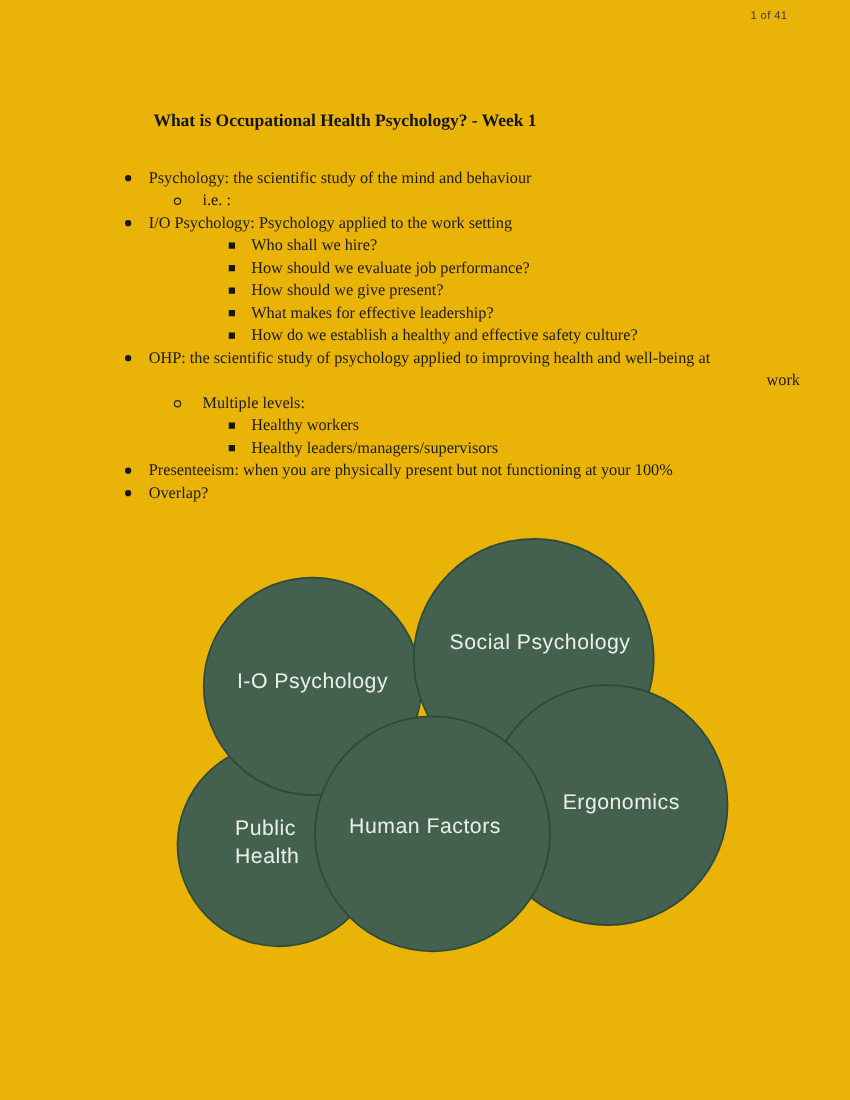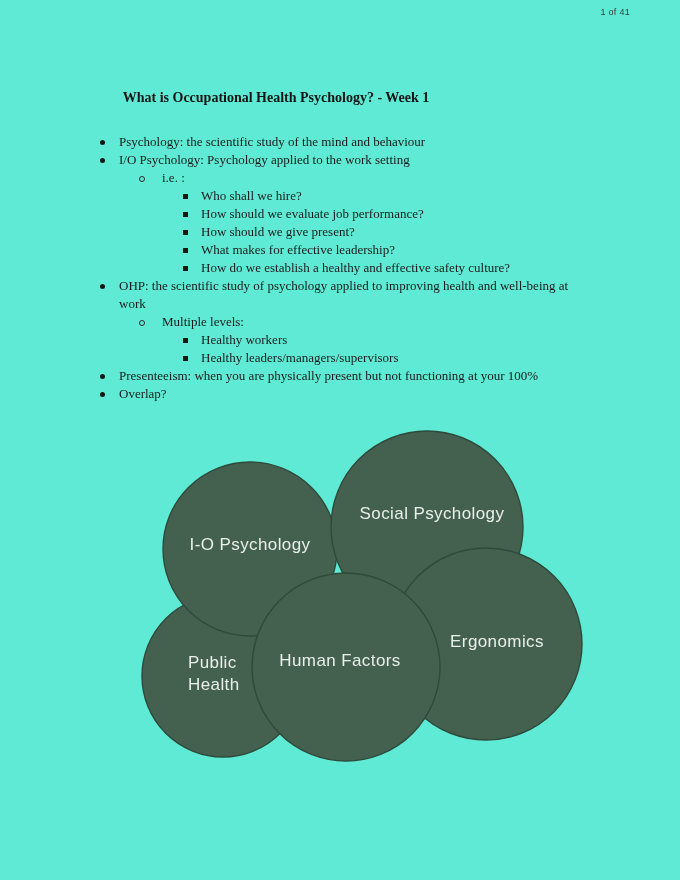--- a/index.html
+++ b/index.html
@@ -5,21 +5,21 @@
   html, body {
     margin: 0;
     padding: 0;
     background: #e9e9e9;
   }
   .page {
     position: relative;
     width: 680px;
     height: 880px;
     margin: 0 auto;
-    background: #5eead4;
+    background: #eab308;
     font-family: "Liberation Serif", serif;
     color: #1b1b1b;
     overflow: hidden;
   }
   .page-number {
     position: absolute;
     top: 7px;
     right: 50px;
     font-family: "Liberation Sans", sans-serif;
     font-size: 9px;
@@ -46,21 +46,21 @@
   .line {
     position: relative;
     height: 18px;
     line-height: 18px;
     font-size: 13px;
     white-space: nowrap;
   }
   .lvl-1    { padding-left: 119px; }
   .lvl-2    { padding-left: 162px; }
   .lvl-3    { padding-left: 201px; }
-  .lvl-cont { padding-left: 119px; }
+  .lvl-cont { padding-left: 119px; text-align: right; }
   .marker {
     position: absolute;
     display: block;
   }
   .m1 {
     left: 100px; top: 7px;
     width: 5px; height: 5px;
     border-radius: 50%;
     background: #161616;
   }
@@ -100,22 +100,22 @@
 <body>
 
 <div class="page">
 
   <div class="page-number">1 of 41</div>
 
   <h1 class="doc-title">What is Occupational Health Psychology? - Week 1</h1>
 
   <div class="notes">
       <div class="line lvl-1"><span class="marker m1"></span><span>Psychology: the scientific study of the mind and behaviour</span></div>
+      <div class="line lvl-2"><span class="marker m2"></span><span>i.e. :</span></div>
       <div class="line lvl-1"><span class="marker m1"></span><span>I/O Psychology: Psychology applied to the work setting</span></div>
-      <div class="line lvl-2"><span class="marker m2"></span><span>i.e. :</span></div>
       <div class="line lvl-3"><span class="marker m3"></span><span>Who shall we hire?</span></div>
       <div class="line lvl-3"><span class="marker m3"></span><span>How should we evaluate job performance?</span></div>
       <div class="line lvl-3"><span class="marker m3"></span><span>How should we give present?</span></div>
       <div class="line lvl-3"><span class="marker m3"></span><span>What makes for effective leadership?</span></div>
       <div class="line lvl-3"><span class="marker m3"></span><span>How do we establish a healthy and effective safety culture?</span></div>
       <div class="line lvl-1"><span class="marker m1"></span><span>OHP: the scientific study of psychology applied to improving health and well-being at</span></div>
       <div class="line lvl-cont"><span>work</span></div>
       <div class="line lvl-2"><span class="marker m2"></span><span>Multiple levels:</span></div>
       <div class="line lvl-3"><span class="marker m3"></span><span>Healthy workers</span></div>
       <div class="line lvl-3"><span class="marker m3"></span><span>Healthy leaders/managers/supervisors</span></div>

